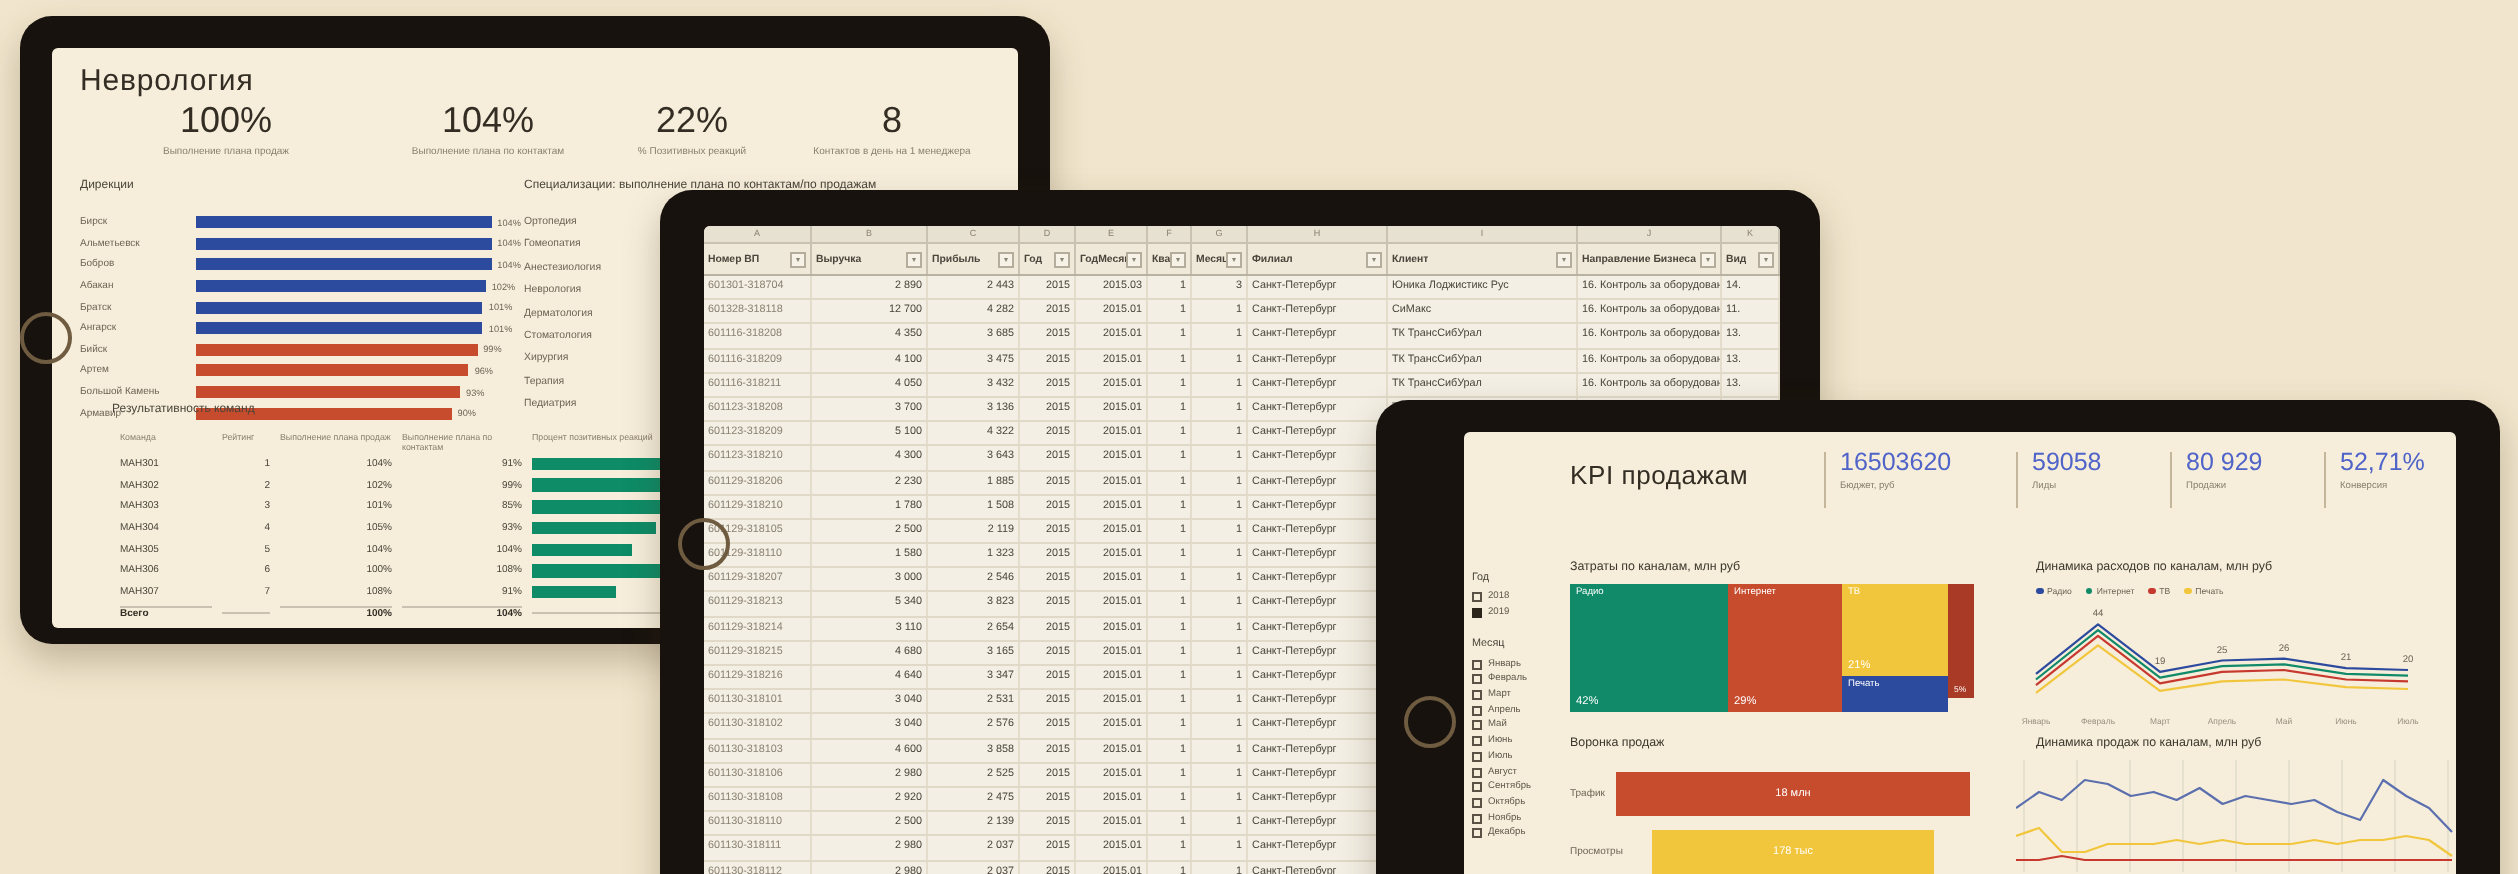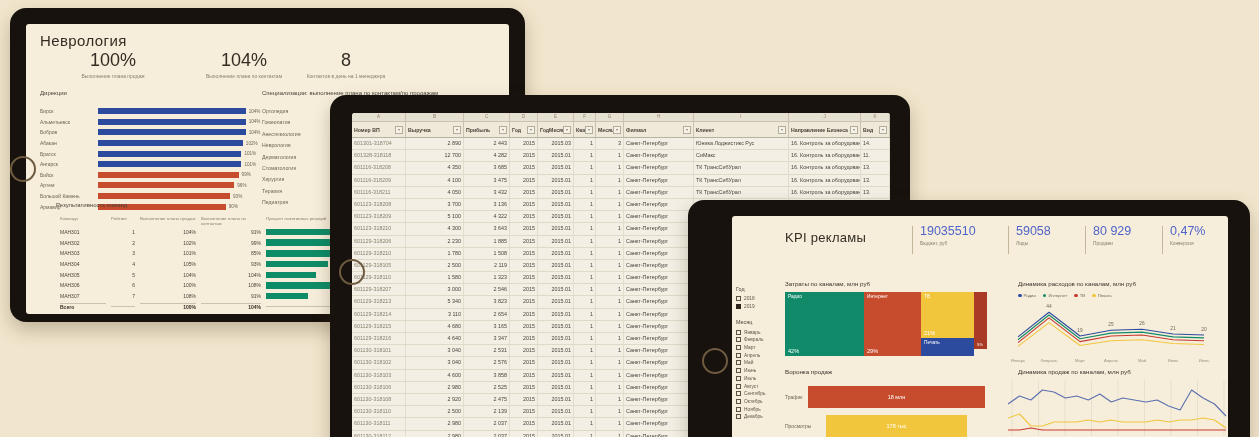--- a/index.html
+++ b/index.html
@@ -98,20 +98,24 @@
       <div class="s1-kpis" id="t1-kpis">
           <div class="kpi">
             <div class="kpi-num">100%</div>
             <div class="kpi-lbl">Выполнение плана продаж</div>
           </div>
           <div class="kpi">
             <div class="kpi-num">104%</div>
             <div class="kpi-lbl">Выполнение плана по контактам</div>
           </div>
           <div class="kpi">
+            <div class="kpi-num">22%</div>
+            <div class="kpi-lbl">% Позитивных реакций</div>
+          </div>
+          <div class="kpi">
             <div class="kpi-num">8</div>
             <div class="kpi-lbl">Контактов в день на 1 менеджера</div>
           </div>
         </div>
       <div class="p-dir">
         <div class="panel-title">Дирекции</div>
         <div class="dir-rows" id="t1-dirs">
             <div class="dir-row">
               <div class="dir-lbl">Бирск</div>
               <div class="dir-bar blue" style="width: 147.68px;"></div>
@@ -631,40 +635,40 @@
             <div class="sh-cell" style="width: 95px;">Юника Лоджистикс Рус</div>
             <div class="sh-cell" style="width: 72px;">16. Контроль за оборудованием</div>
             <div class="sh-cell" style="width: 29px;">14.</div>
           </div>
         </div>
     </div>
   </div>
 
   <div class="tablet t3">
     <div class="screen s3">
-      <div class="s3-title">KPI рекламы</div>
+      <div class="s3-title">KPI продажам</div>
       <div id="t3-kpis">
           <div class="t3-div" style="left: 180px;"></div>
           <div class="t3-kpi" style="left: 188px;">
-            <div class="t3-kpi-num">19035510</div>
+            <div class="t3-kpi-num">16503620</div>
             <div class="t3-kpi-lbl">Бюджет, руб</div>
           </div>
           <div class="t3-div" style="left: 276px;"></div>
           <div class="t3-kpi" style="left: 284px;">
             <div class="t3-kpi-num">59058</div>
             <div class="t3-kpi-lbl">Лиды</div>
           </div>
           <div class="t3-div" style="left: 353px;"></div>
           <div class="t3-kpi" style="left: 361px;">
             <div class="t3-kpi-num">80 929</div>
             <div class="t3-kpi-lbl">Продажи</div>
           </div>
           <div class="t3-div" style="left: 430px;"></div>
           <div class="t3-kpi" style="left: 438px;">
-            <div class="t3-kpi-num">0,47%</div>
+            <div class="t3-kpi-num">52,71%</div>
             <div class="t3-kpi-lbl">Конверсия</div>
           </div>
         </div>
       <div class="flt">
         <div class="flt-lbl">Год</div>
         <div id="t3-years">
             <div class="cb">
               <div class="box"></div>
               <div class="cl">2018</div>
             </div>

